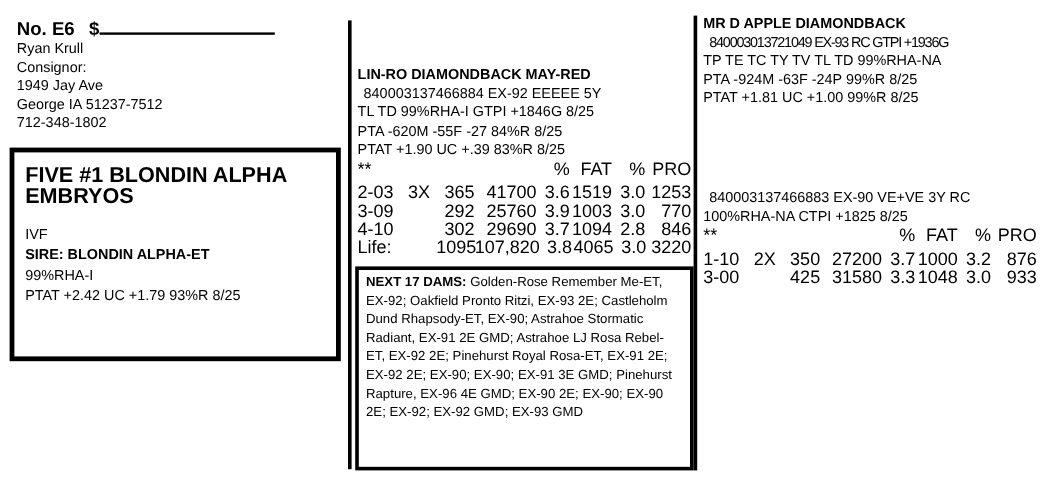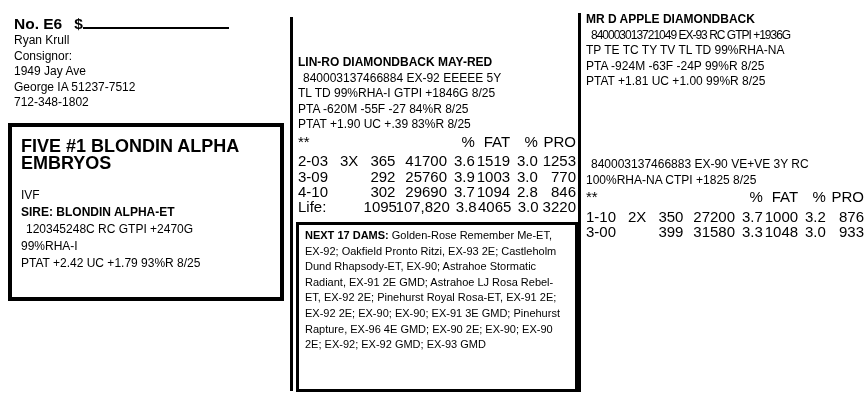--- a/index.html
+++ b/index.html
@@ -69,21 +69,20 @@
   <div class="line">George IA 51237-7512</div>
   <div class="line">712-348-1802</div>
 </div>
 
 <div id="lot-box" class="abs">
   <div class="title">FIVE #1 BLONDIN ALPHA</div>
   <div class="title">EMBRYOS</div>
   <div class="body">
     <div class="line">IVF</div>
     <div class="line bold">SIRE: BLONDIN ALPHA-ET</div>
-    <div class="line indent">120345248C RC GTPI +2470G</div>
     <div class="line">99%RHA-I</div>
     <div class="line">PTAT +2.42 UC +1.79 93%R 8/25</div>
   </div>
 </div>
 
 <div id="divider-1" class="abs vdivider"></div>
 <div id="divider-2" class="abs vdivider"></div>
 
 <div id="col-mid" class="abs">
   <div class="line bold">LIN-RO DIAMONDBACK MAY-RED</div>
@@ -111,15 +110,15 @@
   <div class="line">PTA -924M -63F -24P 99%R 8/25</div>
   <div class="line">PTAT +1.81 UC +1.00 99%R 8/25</div>
 </div>
 
 <div id="grand-dam" class="abs">
   <div class="line indent">840003137466883 EX-90 VE+VE 3Y RC</div>
   <div class="line">100%RHA-NA CTPI +1825 8/25</div>
   <div class="records">
       <div class="trow header"><span class="tc c0">**</span><span class="tc c1"></span><span class="tc c2"></span><span class="tc c3"></span><span class="tc c4">%</span><span class="tc c5">FAT</span><span class="tc c6">%</span><span class="tc c7">PRO</span></div>
       <div class="trow"><span class="tc c0">1-10</span><span class="tc c1">2X</span><span class="tc c2">350</span><span class="tc c3">27200</span><span class="tc c4">3.7</span><span class="tc c5">1000</span><span class="tc c6">3.2</span><span class="tc c7">876</span></div>
-      <div class="trow"><span class="tc c0">3-00</span><span class="tc c1"></span><span class="tc c2">399</span><span class="tc c3">31580</span><span class="tc c4">3.3</span><span class="tc c5">1048</span><span class="tc c6">3.0</span><span class="tc c7">933</span></div>
+      <div class="trow"><span class="tc c0">3-00</span><span class="tc c1"></span><span class="tc c2">425</span><span class="tc c3">31580</span><span class="tc c4">3.3</span><span class="tc c5">1048</span><span class="tc c6">3.0</span><span class="tc c7">933</span></div>
     </div>
 </div>
 
 </body></html>

